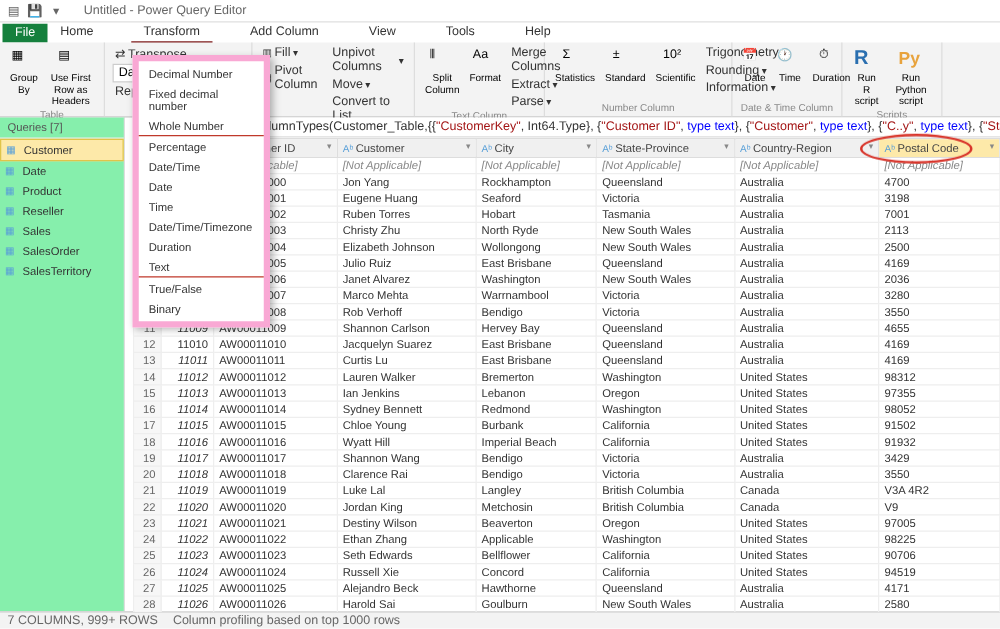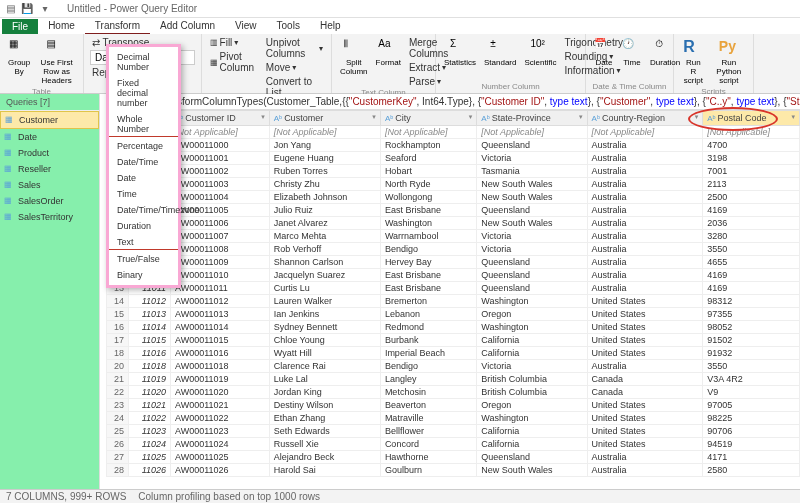--- a/index.html
+++ b/index.html
@@ -20,21 +20,21 @@
 .ribbon-big .ico { width:20px; height:20px; }
 .ribbon-big .lbl { font-size:8px; text-align:center; line-height:1.1; }
 .ribbon-sm { font-size:8px; color:#333; padding:1px 2px; display:flex; align-items:center; gap:2px; cursor:pointer; }
 .ribbon-col { display:flex; flex-direction:column; gap:1px; }
 .dt-dropdown { font-size:9px; padding:1px 4px; border:1px solid #ccc; background:#fff; }
 .queries-pane { position:absolute; left:0; top:94px; bottom:14px; width:100px; background:#86efac; border-right:1px solid #ddd; }
 .queries-pane .hdr { font-size:9px; padding:3px 6px; color:#555; border-bottom:1px solid #eee; }
 .queries-pane .item { font-size:9px; padding:3px 8px 3px 18px; color:#333; cursor:pointer; position:relative; }
 .queries-pane .item.sel { background:#fde9a9; border:1px solid #e0c44a; }
 .queries-pane .item::before { content:"▦"; position:absolute; left:4px; color:#5aa0d8; font-size:8px; }
-.dt-menu { position:absolute; left:106px; top:44px; width:75px; background:#fff; border:3px solid #f9a8d4; box-shadow:2px 2px 6px rgba(0,0,0,0.3); z-index:100; padding:2px 0; }
+.dt-menu { position:absolute; left:106px; top:44px; width:110px; background:#fff; border:5px solid #f9a8d4; box-shadow:2px 2px 6px rgba(0,0,0,0.3); z-index:100; padding:2px 0; }
 .dt-menu .mi { font-size:9px; padding:3px 8px; color:#333; cursor:pointer; }
 .dt-menu .mi.ul { border-bottom:1.5px solid #c0392b; margin-bottom:1px; padding-bottom:2px; }
 .main { position:absolute; left:106px; top:94px; right:0; bottom:14px; background:#fff; overflow:hidden; }
 .formula-bar { height:16px; border-bottom:1px solid #ddd; display:flex; align-items:center; padding:0 4px; font-family:Consolas,monospace; font-size:9px; color:#333; white-space:nowrap; overflow:hidden; }
 .formula-bar .fx { color:#666; margin-right:4px; }
 .formula-bar .kw-table { color:#008080; }
 .formula-bar .kw-str { color:#a31515; }
 .formula-bar .kw-type { color:#0000ff; }
 .grid { overflow:auto; position:absolute; top:16px; left:0; right:0; bottom:0; }
 table { border-collapse:collapse; width:100%; }
@@ -55,21 +55,21 @@
   <div class="qat">
     <span class="qat-btn">▤</span>
     <span class="qat-btn">💾</span>
     <span class="qat-btn">▾</span>
   </div>
   <div class="title">Untitled - Power Query Editor</div>
 </div>
 
 <div class="menubar">
   <div class="file-tab">File</div>
-  <div id="tabs" style="display: inline-flex;">
+  <div id="tabs" style="display: inline-flex; gap: 20px;">
       <span class="tab">Home</span>
       <span class="tab active">Transform</span>
       <span class="tab">Add Column</span>
       <span class="tab">View</span>
       <span class="tab">Tools</span>
       <span class="tab">Help</span>
     </div>
 </div>
 
 <div class="ribbon">
@@ -413,20 +413,30 @@
             <td class="rownum">18</td>
             <td style="text-align:right;font-style:italic">11016</td>
             <td class="">AW00011016</td>
             <td class="">Wyatt Hill</td>
             <td class="">Imperial Beach</td>
             <td class="">California</td>
             <td class="">United States</td>
             <td class="">91932</td>
           </tr>
           <tr>
+            <td class="rownum">19</td>
+            <td style="text-align:right;font-style:italic">11017</td>
+            <td class="">AW00011017</td>
+            <td class="">Shannon Wang</td>
+            <td class="">Bendigo</td>
+            <td class="">Victoria</td>
+            <td class="">Australia</td>
+            <td class="">3429</td>
+          </tr>
+          <tr>
             <td class="rownum">20</td>
             <td style="text-align:right;font-style:italic">11018</td>
             <td class="">AW00011018</td>
             <td class="">Clarence Rai</td>
             <td class="">Bendigo</td>
             <td class="">Victoria</td>
             <td class="">Australia</td>
             <td class="">3550</td>
           </tr>
           <tr>
@@ -457,21 +467,21 @@
             <td class="">Beaverton</td>
             <td class="">Oregon</td>
             <td class="">United States</td>
             <td class="">97005</td>
           </tr>
           <tr>
             <td class="rownum">24</td>
             <td style="text-align:right;font-style:italic">11022</td>
             <td class="">AW00011022</td>
             <td class="">Ethan Zhang</td>
-            <td class="">Matraville</td>
+            <td class="">Applicable</td>
             <td class="">Washington</td>
             <td class="">United States</td>
             <td class="">98225</td>
           </tr>
           <tr>
             <td class="rownum">25</td>
             <td style="text-align:right;font-style:italic">11023</td>
             <td class="">AW00011023</td>
             <td class="">Seth Edwards</td>
             <td class="">Bellflower</td>

